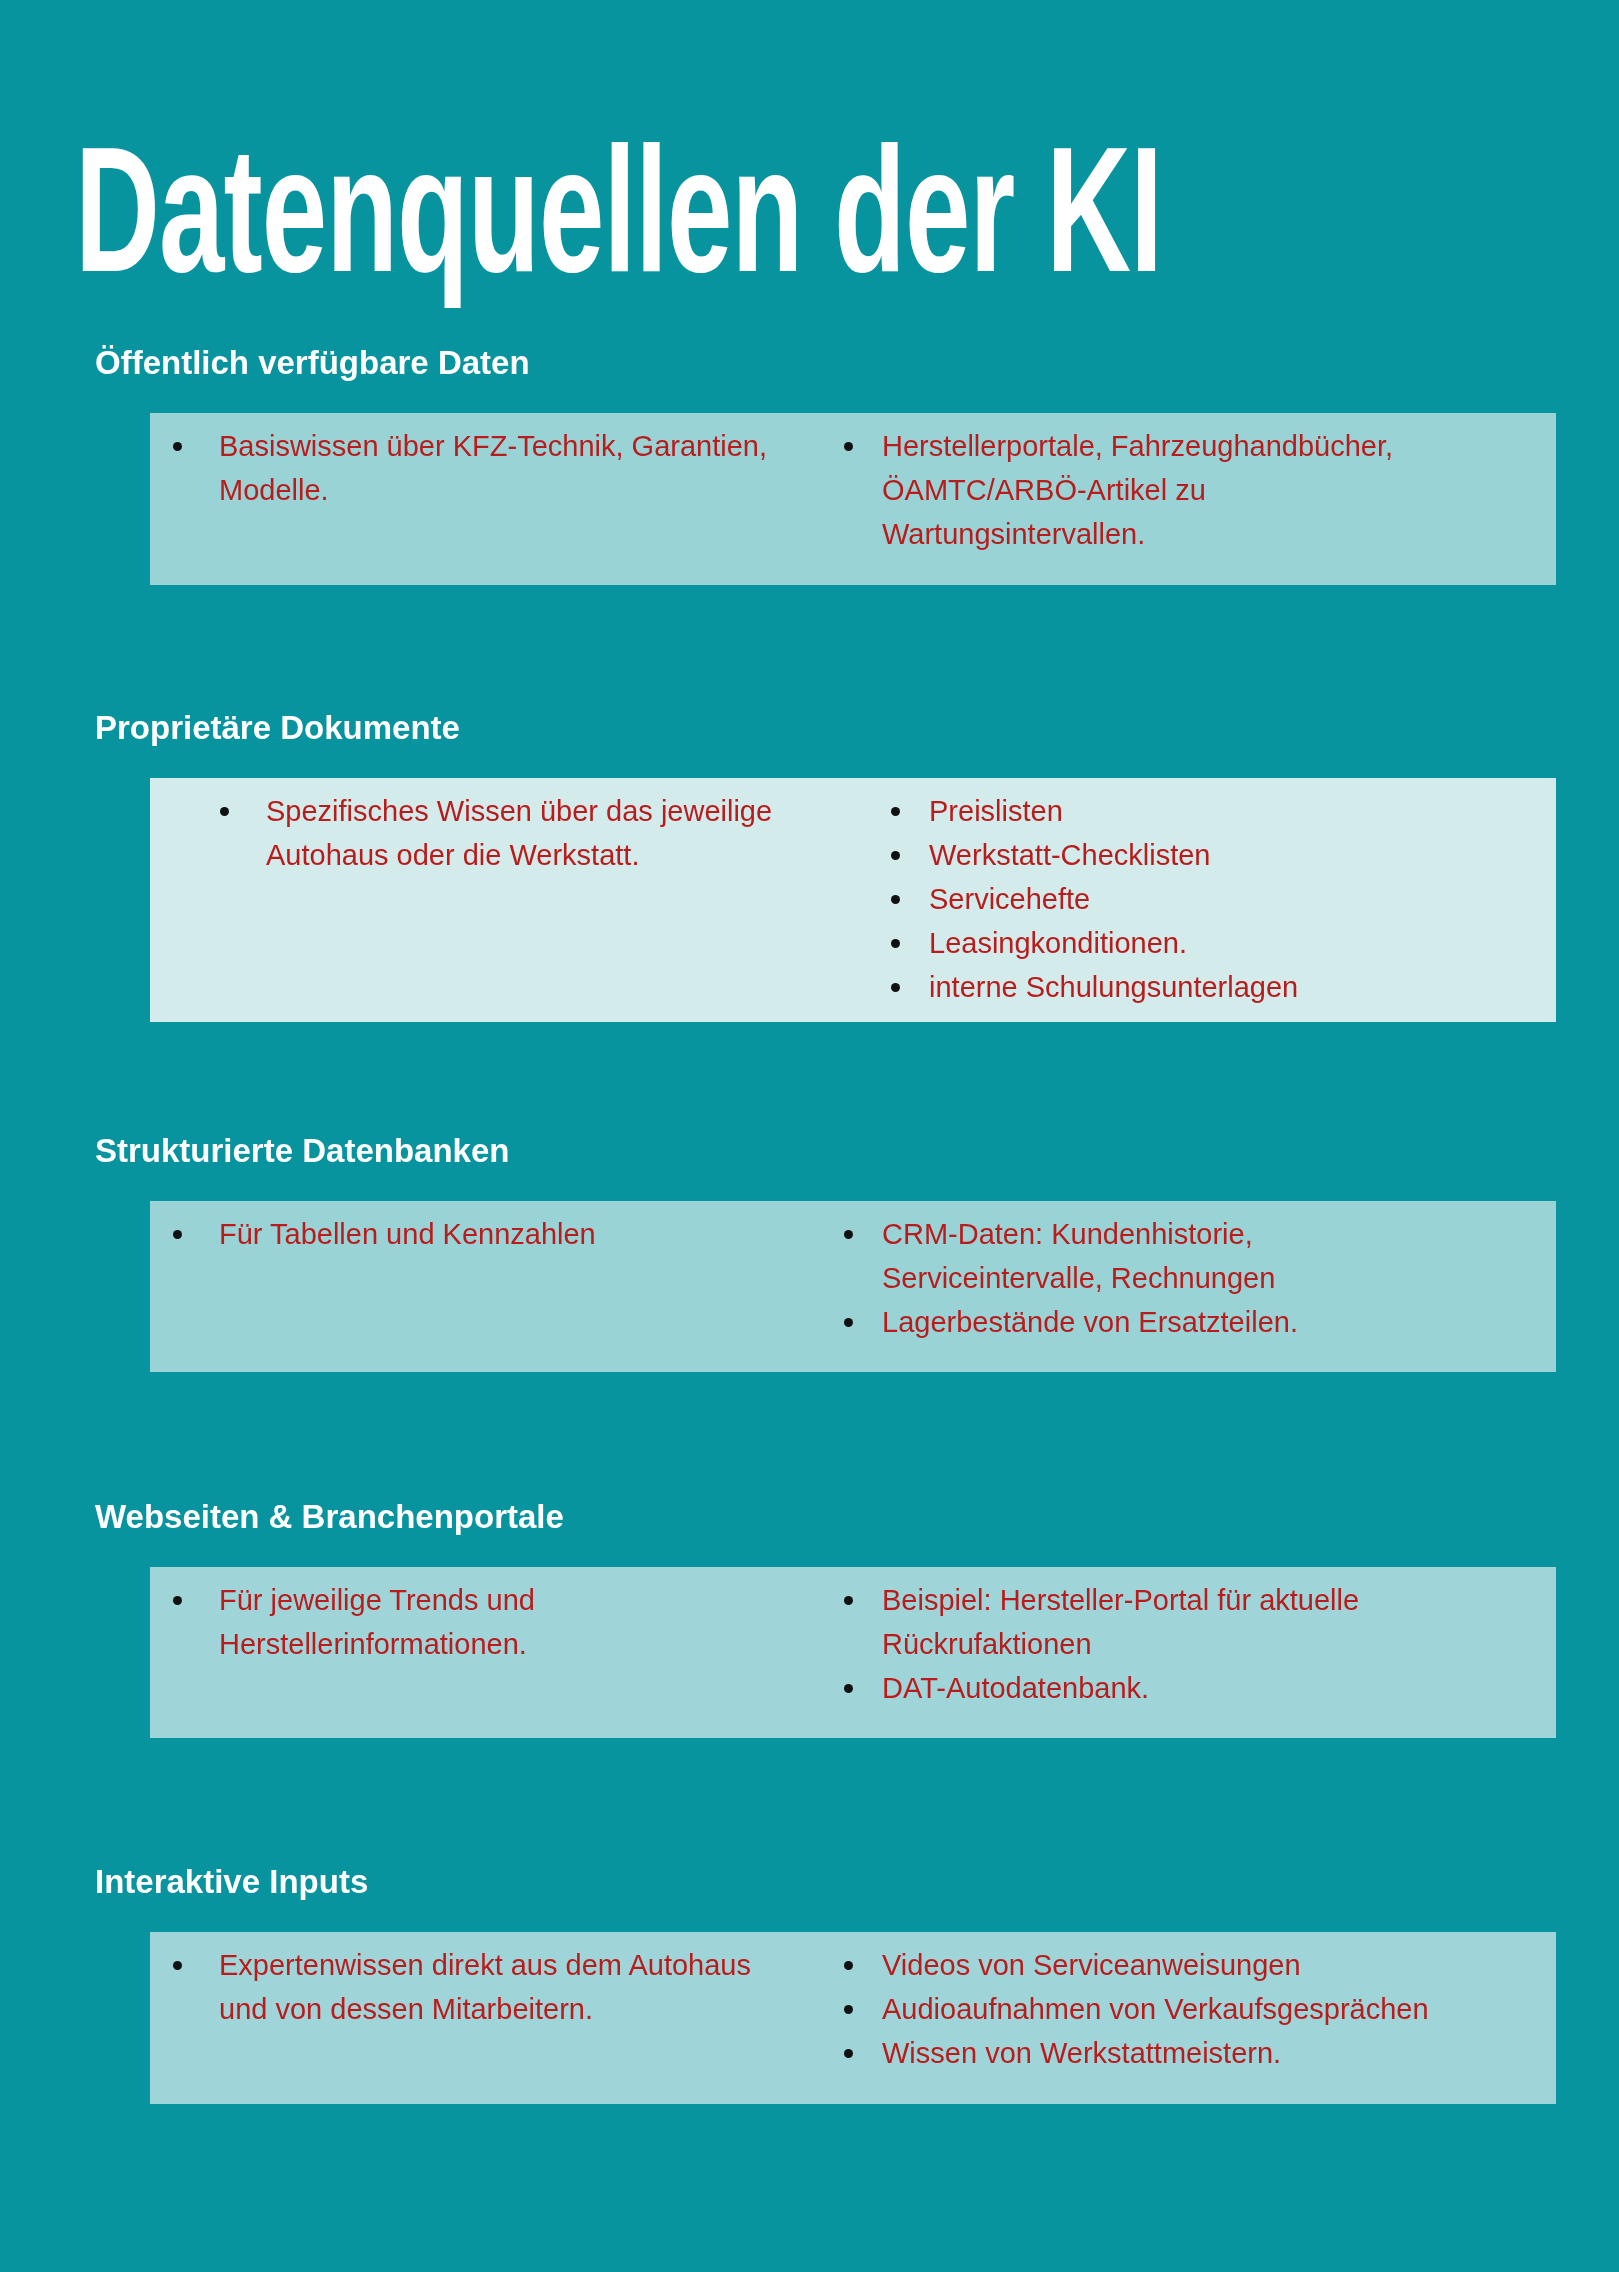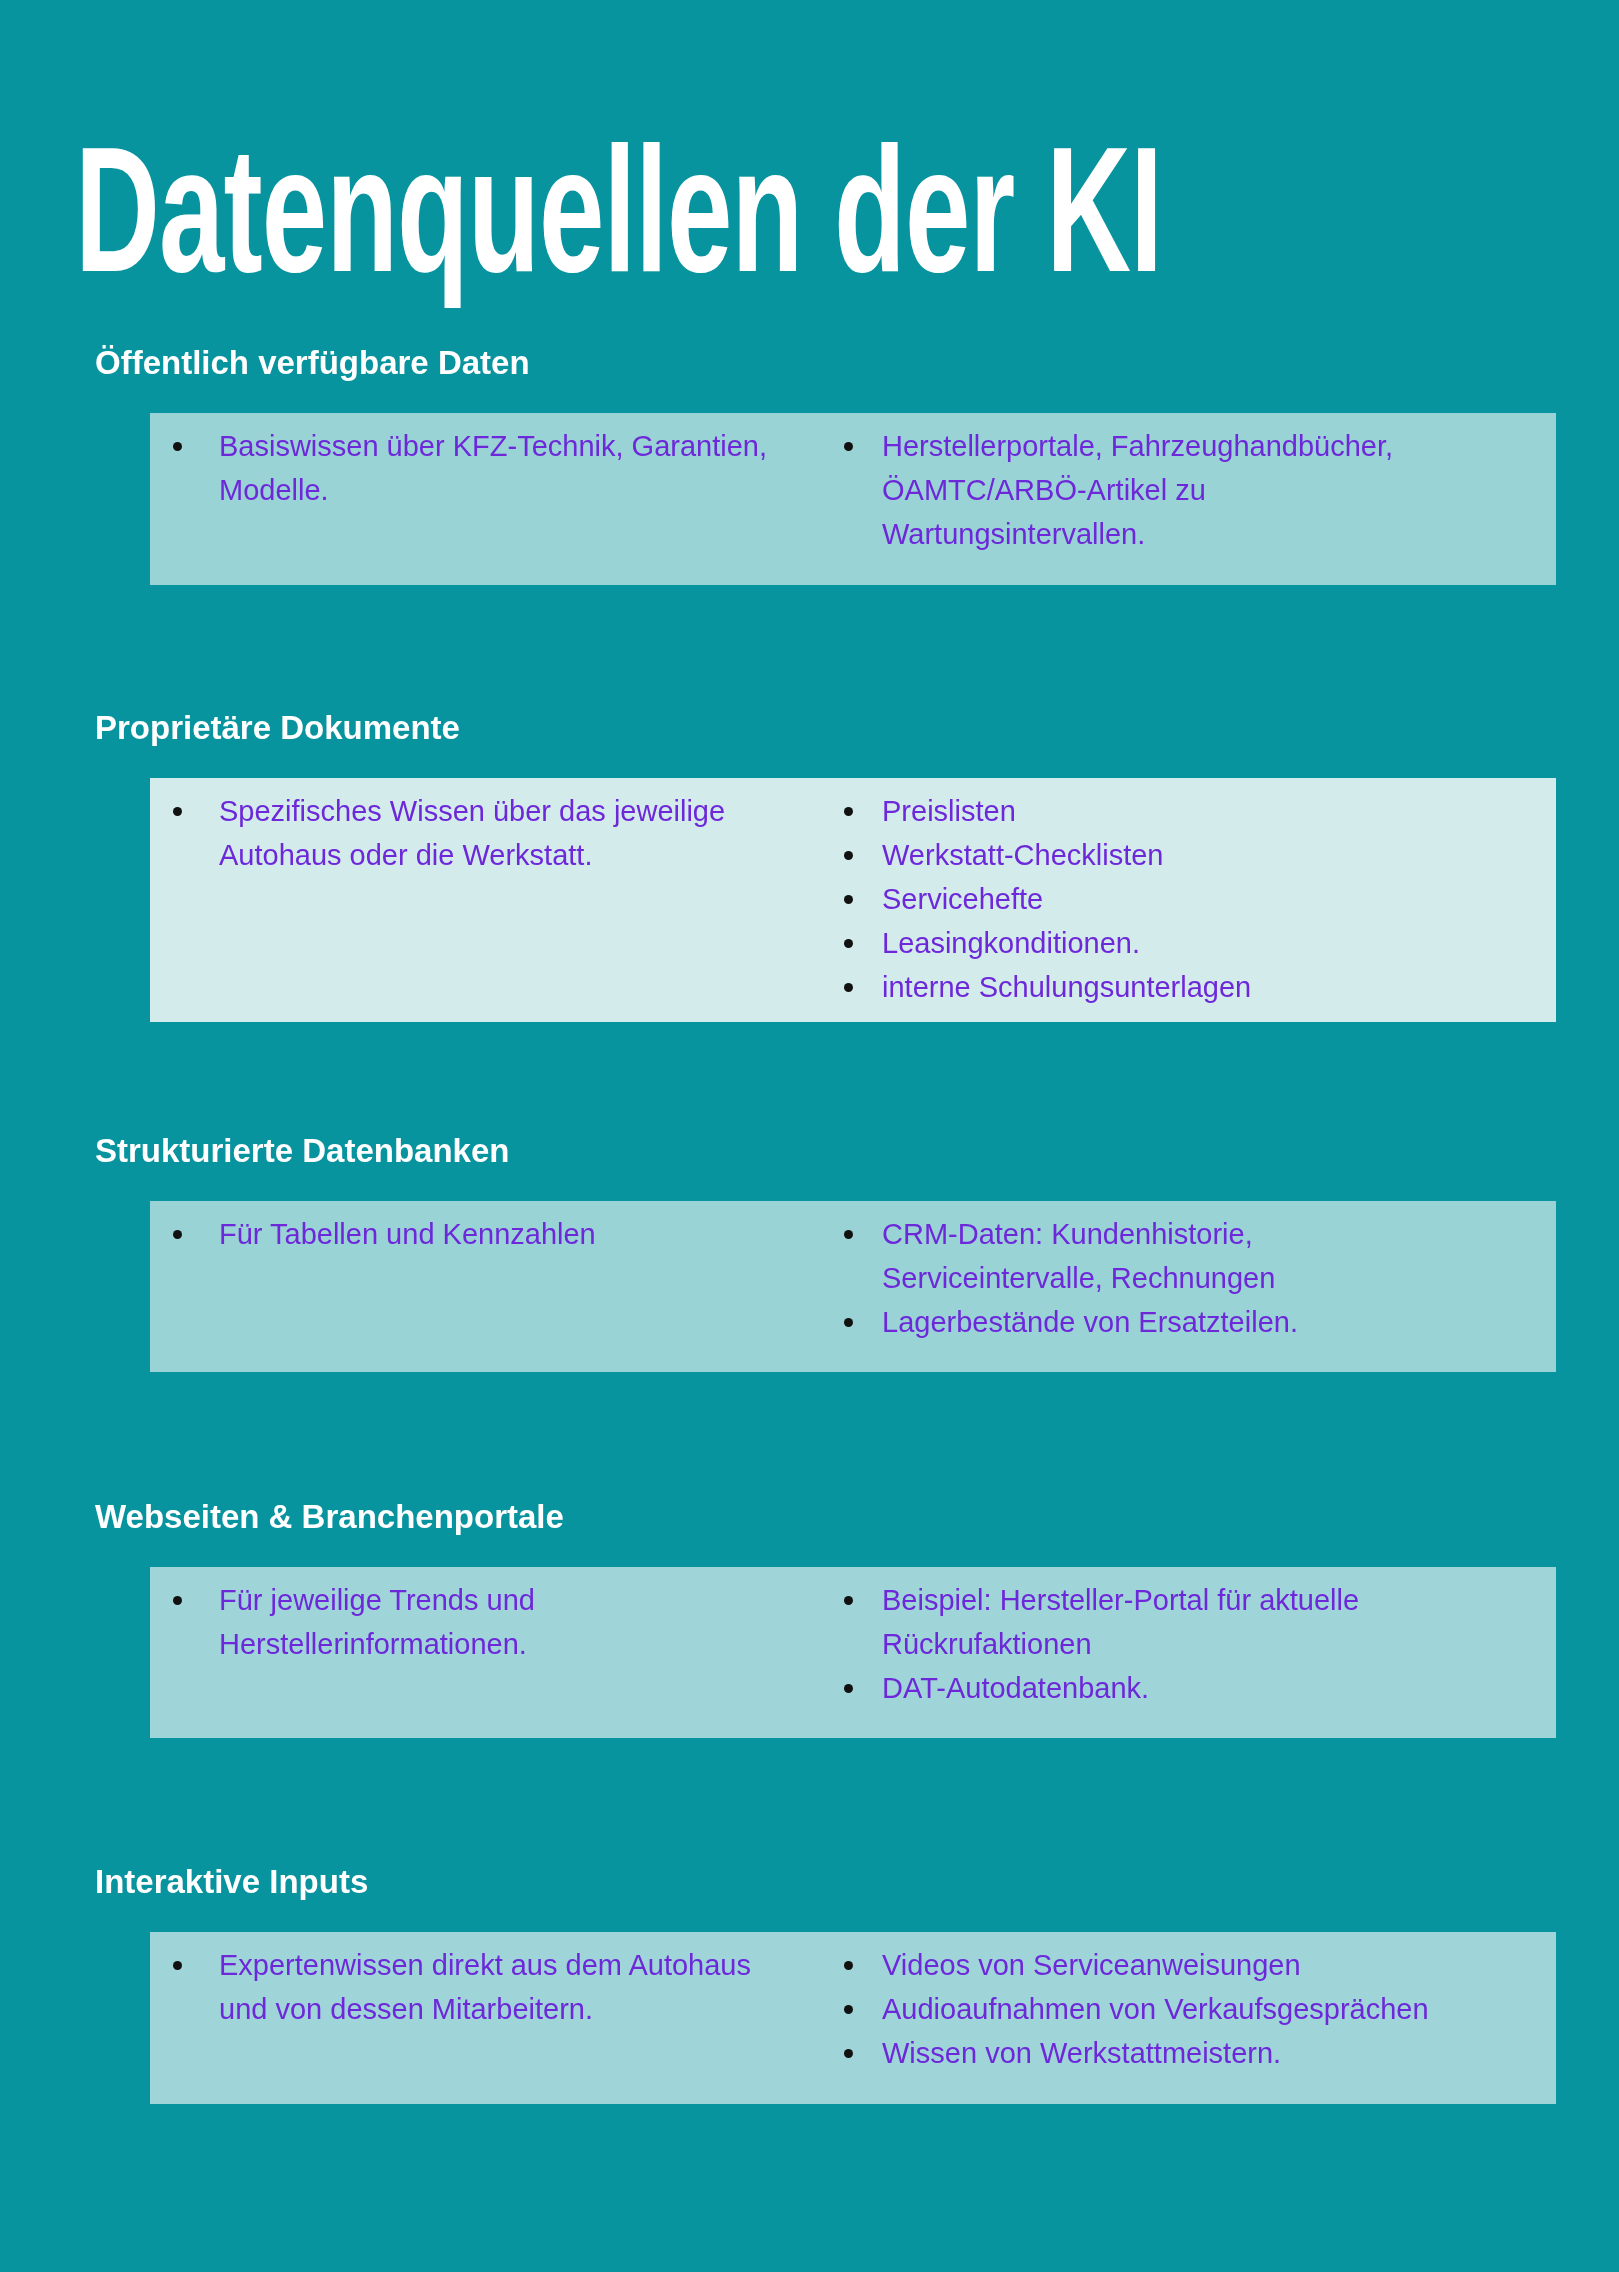--- a/index.html
+++ b/index.html
@@ -48,21 +48,21 @@
   }
 
   .box {
     box-sizing: border-box;
     margin: 29px 0 0 150px;
     width: 1406px;
     background: #9AD3D5;
     padding: 11.4px 25.4px 12.7px 0;
   }
   .section:nth-of-type(1) .box { min-height: 172px; }
-  .section:nth-of-type(2) .box { min-height: 232px; }
+  .section:nth-of-type(2) .box { min-height: 232px; padding-left: 47px; }
   .section:nth-of-type(3) .box { min-height: 171px; }
   .section:nth-of-type(4) .box { min-height: 171px; }
   .section:nth-of-type(5) .box { min-height: 172px; }
 
   .box-grid {
     display: grid;
     grid-template-columns: 694px 1fr;
     align-items: start;
   }
 
@@ -71,21 +71,21 @@
     margin: 0;
     padding: 0;
   }
   .col-left ul { margin-left: 23px; }
 
   .box li {
     position: relative;
     max-width: 571px;
     font-size: 29px;
     line-height: 44px;
-    color: #6d28d9;
+    color: #b91c1c;
   }
   .col-left  li { padding-left: 46px; }
   .col-right li { padding-left: 38px; }
 
   .box li::before {
     content: "";
     position: absolute;
     left: 0;
     top: 18px;
     width: 9px;

